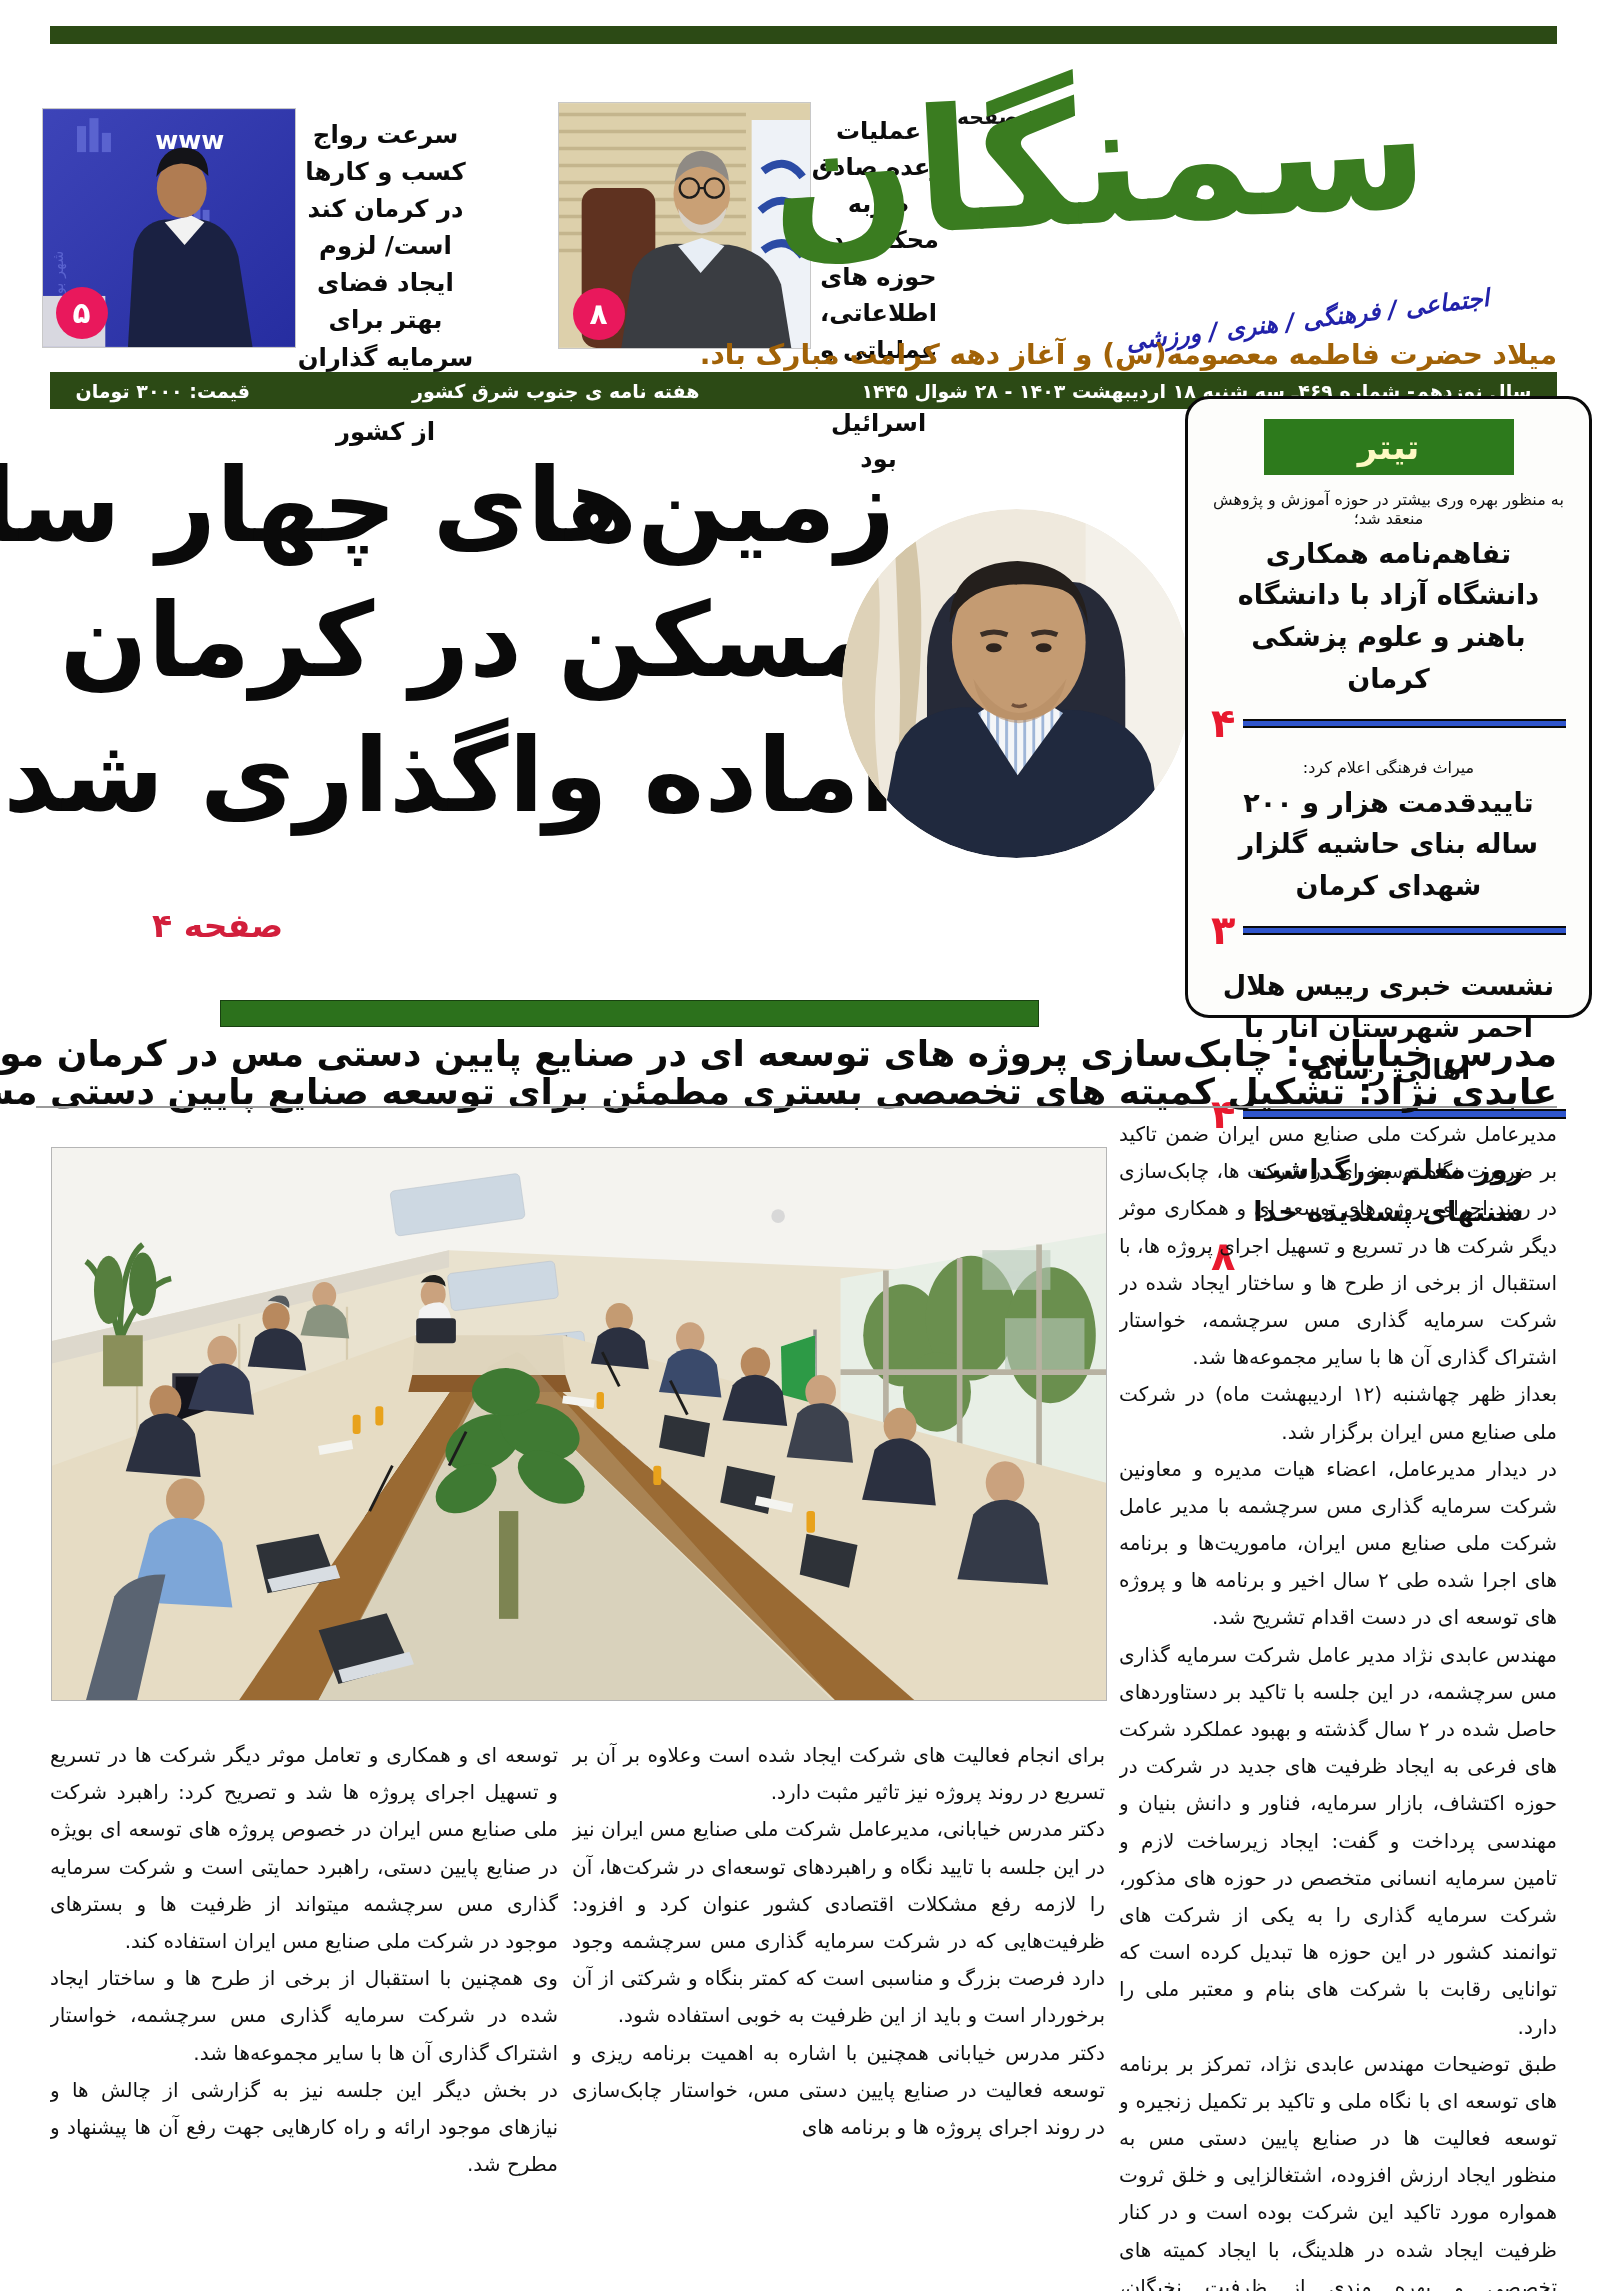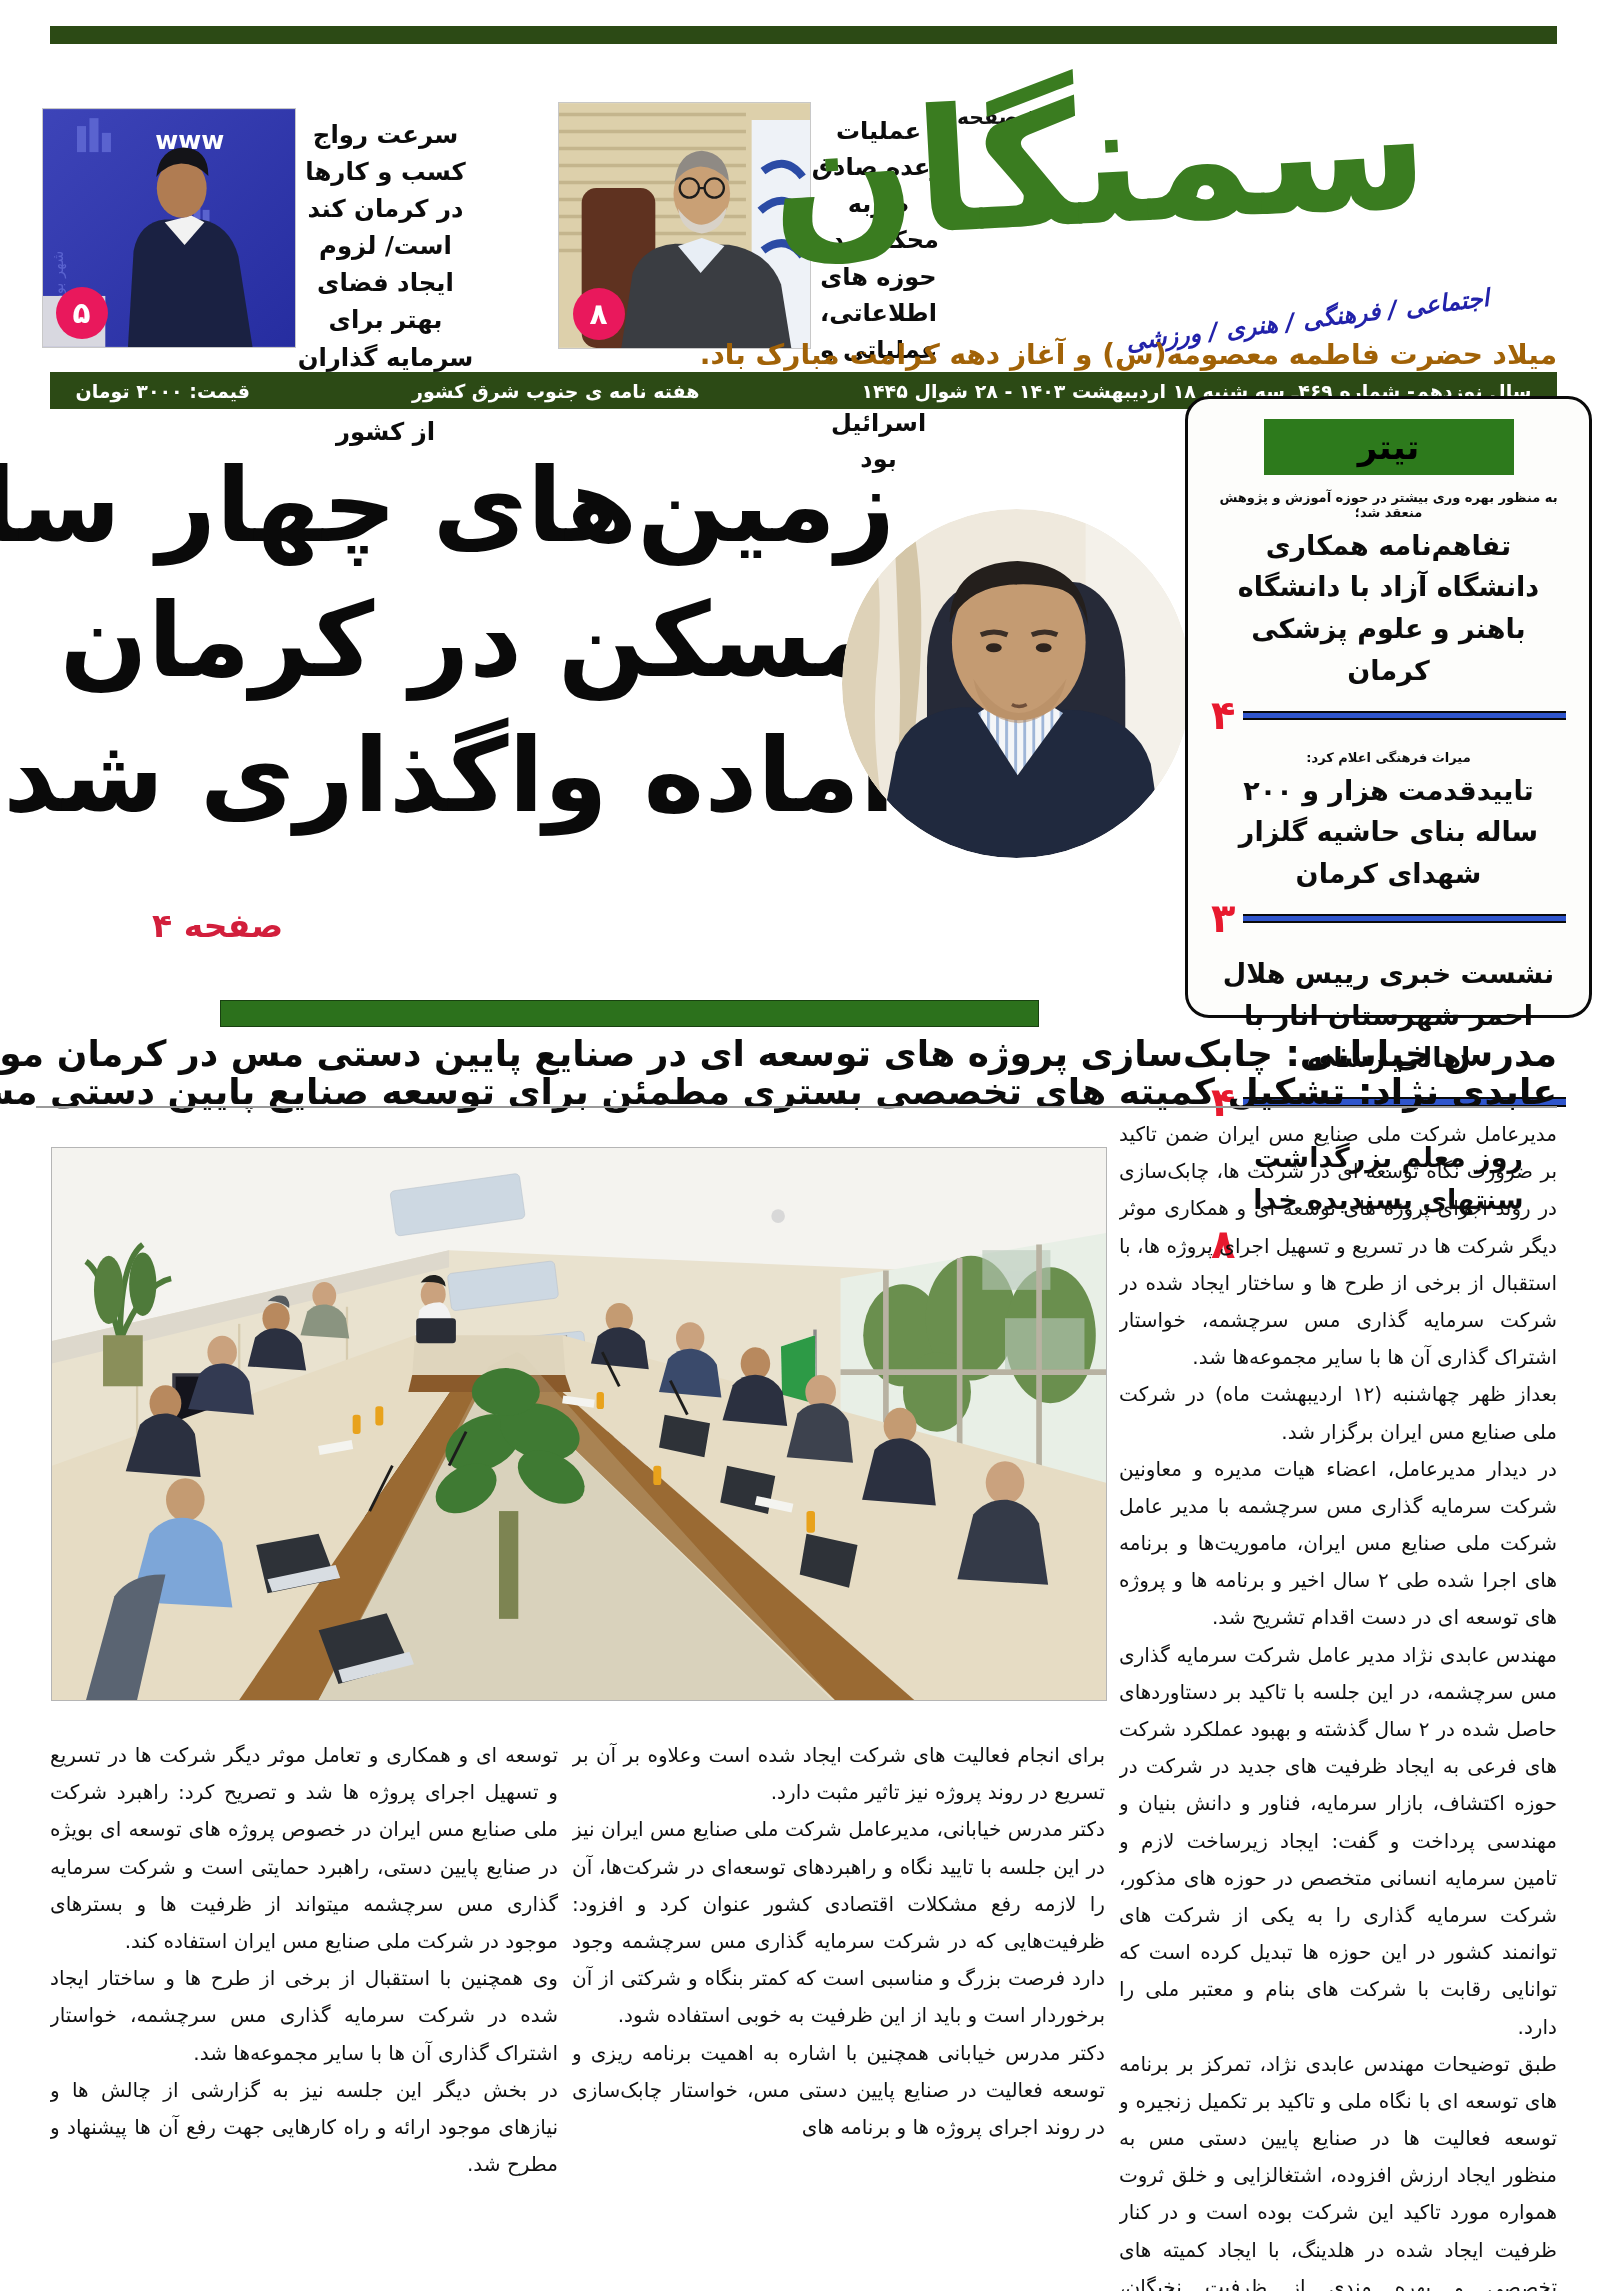--- a/index.html
+++ b/index.html
@@ -21,23 +21,23 @@
   .info-bar{display:flex;align-items:center;justify-content:space-between;color:#ffffff;
             font-weight:bold;font-size:19px;padding:0 25.5px;box-sizing:border-box;}
   
   .lead-line{font-weight:bold;color:#0a0a0a;font-size:103px;line-height:1;text-align:center;
              letter-spacing:-1.1px;white-space:nowrap;}
   .page-ref{color:#d21f3c;font-weight:bold;font-size:33px;}
   .circle-photo{border-radius:50%;overflow:hidden;}
   
   .titr-box{border:3.4px solid #0a0a0a;border-radius:24px;background:#fdfdfb;box-sizing:border-box;
             padding:17px 23px 11.3px 23px;}
-  .titr-title{background:#2d7a1c;color:#000000;font-weight:bold;font-size:34px;text-align:center;
+  .titr-title{background:#2d7a1c;color:#fef9c3;font-weight:bold;font-size:34px;text-align:center;
               width:250px;margin:3.4px auto 14.7px auto;padding:8px 0;}
-  .titr-kicker{font-weight:bold;font-size:13px;text-align:center;color:#0d0d0d;margin-bottom:4.5px;}
+  .titr-kicker{font-weight:normal;font-size:16px;text-align:center;color:#0d0d0d;margin-bottom:4.5px;}
   .titr-kicker:empty{display:none;}
   .titr-head{font-weight:bold;font-size:27px;line-height:1.55;text-align:center;color:#0d0d0d;}
   .pagerow{display:flex;align-items:center;direction:ltr;margin:3.4px 0 14.7px 0;height:40px;}
   .pnum{color:#e8192e;font-weight:bold;font-size:40px;line-height:1;margin-right:8px;}
   .bline{flex:1;height:5.7px;background:#2f55cc;border-top:2.3px solid #0a0a0a;border-bottom:2.3px solid #0a0a0a;}
   .pagerow.noline .bline{visibility:hidden;}
   
   .subhead{font-weight:bold;font-size:36px;color:#0c0c0c;text-align:center;white-space:nowrap;}
   .thin-rule{background:#9a9a9a;height:1.7px;}
   

